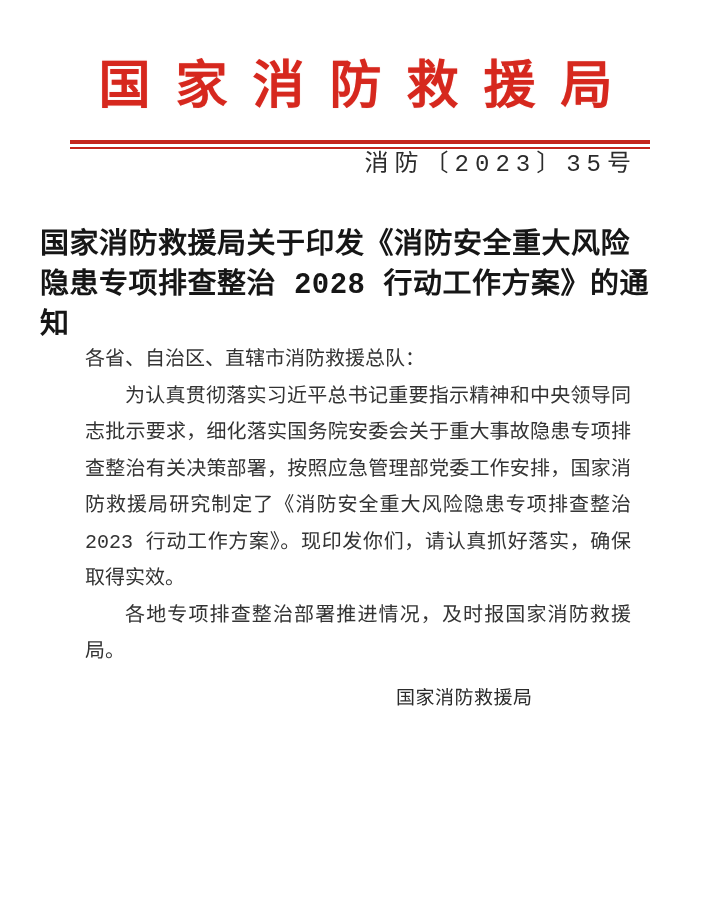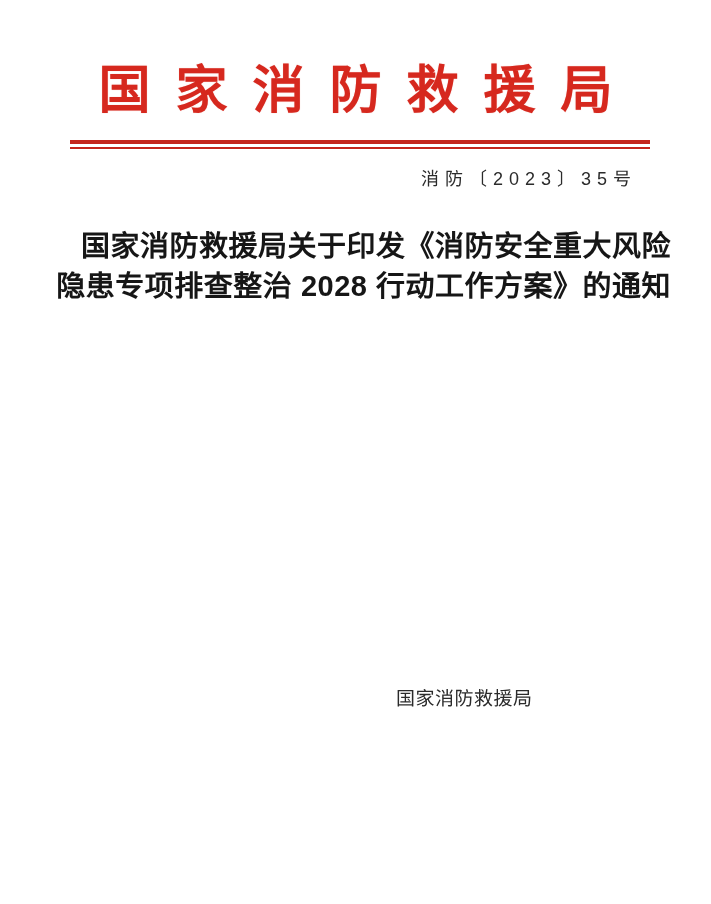--- a/index.html
+++ b/index.html
@@ -7,21 +7,21 @@
     padding: 0;
     background: #ffffff;
   }
   .page {
     position: relative;
     width: 711px;
     height: 904px;
     background: #ffffff;
     margin: 0 auto;
     overflow: hidden;
-    font-family: Liberation Sans, sans-serif;
+    font-family: Liberation Mono, monospace;
   }
 
   
   .agency-title {
     position: absolute;
     top: 58px;
     left: 0;
     width: 711px;
     box-sizing: border-box;
     padding-left: 25px;          
@@ -39,37 +39,37 @@
     top: 140px;
     left: 70px;
     width: 580px;
     height: 9px;
     box-sizing: border-box;
     border-top: 4px solid #c4241b;
     border-bottom: 2px solid #c4241b;
   }
   .doc-number {
     position: absolute;
-    top: 166px;
+    top: 152px;
     right: 74px;
-    font-size: 18px;
+    font-size: 24px;
     line-height: 26px;
     letter-spacing: 6px;
     color: #2b2b2b;
     white-space: nowrap;
   }
 
   
   .doc-title {
     position: absolute;
     top: 226px;
     left: 40px;
     width: 631px;
     margin: 0;
-    text-align: right;
+    text-align: left;
     font-size: 29px;
     line-height: 40px;
     font-weight: bold;
     color: #161616;
     letter-spacing: 0.5px;
   }
 
   
   .body-block {
     position: absolute;
@@ -116,18 +116,23 @@
 
   <div class="red-rule"></div>
 
   <div class="doc-number">消防〔2023〕35号</div>
 
   <h1 class="doc-title">
     <span>国家消防救援局关于印发《消防安全重大风险</span><br>
     <span>隐患专项排查整治 2028 行动工作方案》的通知</span>
   </h1>
 
+  <div class="body-block">
+    <p class="salutation">各省、自治区、直辖市消防救援总队：</p>
+    <p class="para">为认真贯彻落实习近平总书记重要指示精神和中央领导同志批示要求，细化落实国务院安委会关于重大事故隐患专项排查整治有关决策部署，按照应急管理部党委工作安排，国家消防救援局研究制定了《消防安全重大风险隐患专项排查整治 2023 行动工作方案》。现印发你们，请认真抓好落实，确保取得实效。</p>
+    <p class="para">各地专项排查整治部署推进情况，及时报国家消防救援局。</p>
+  </div>
 
   <div class="signature-block">
     <div class="sig-agency">国家消防救援局</div>
   </div>
 
 </div>
 
 </body></html>

